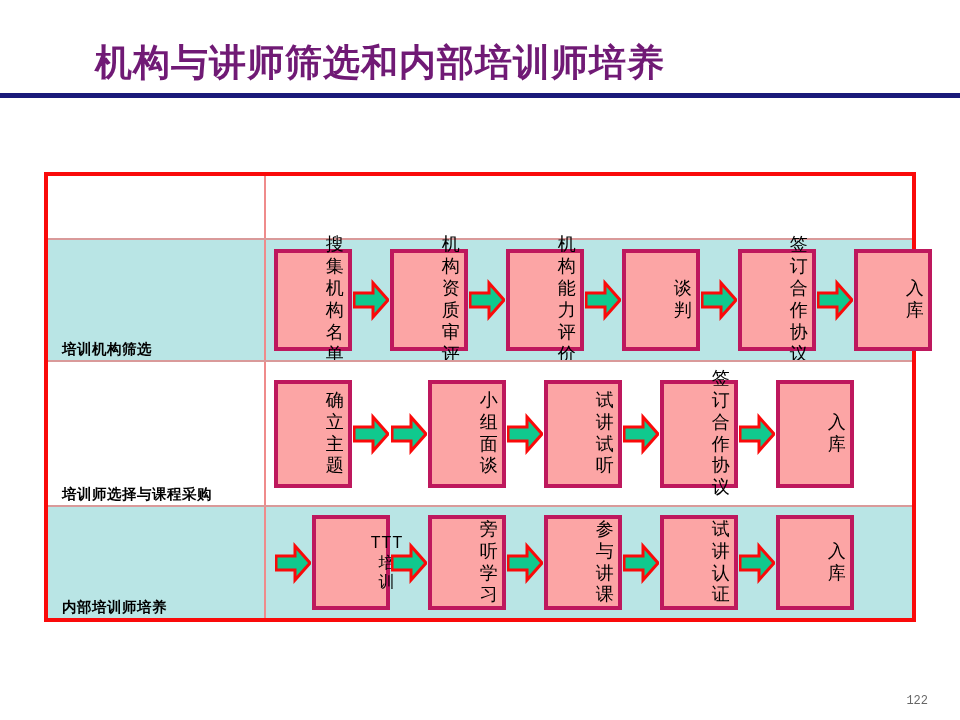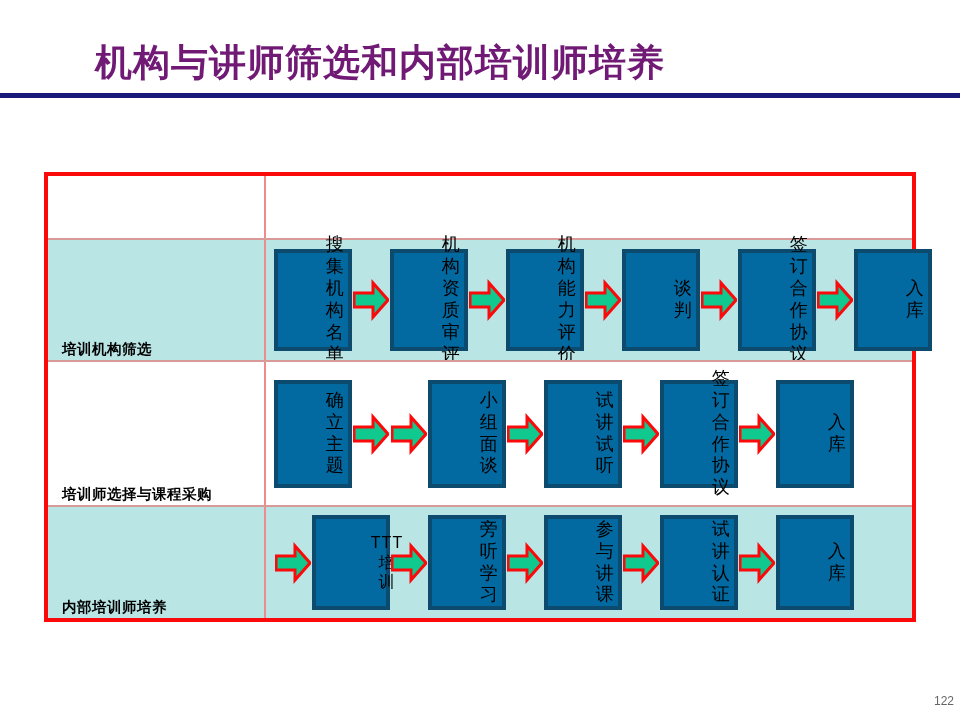--- a/index.html
+++ b/index.html
@@ -83,22 +83,22 @@
   .flow-cell {
     flex: 1 1 auto;
     box-sizing: border-box;
     display: flex;
     align-items: center;
     padding-left: 8px;
   }
 
   
   .pbox {
-    background: #0369a1;
-    border: 4px solid #0c4a6e;
+    background: #fca5a5;
+    border: 4px solid #be185d;
     box-sizing: border-box;
     width: 78px;
     flex: 0 0 78px;
     display: flex;
     align-items: center;
     justify-content: center;
     text-align: center;
     padding-left: 44px;
   }
   .r1 .pbox { height: 102px; }
@@ -121,24 +121,25 @@
     height: 46px;
     display: flex;
     align-items: center;
     justify-content: center;
   }
   .arrow svg { display: block; }
 
   
   #page-number {
     position: absolute;
-    right: 6px;
+    right: 32px;
     bottom: 12px;
     font-size: 12px;
     color: #666666;
+    font-family: Liberation Mono, monospace;
   }
 </style>
 </head>
 <body>
 
 <div id="slide-title">机构与讲师筛选和内部培训师培养</div>
 
 <div id="title-rule"></div>
 
 <div id="matrix">

